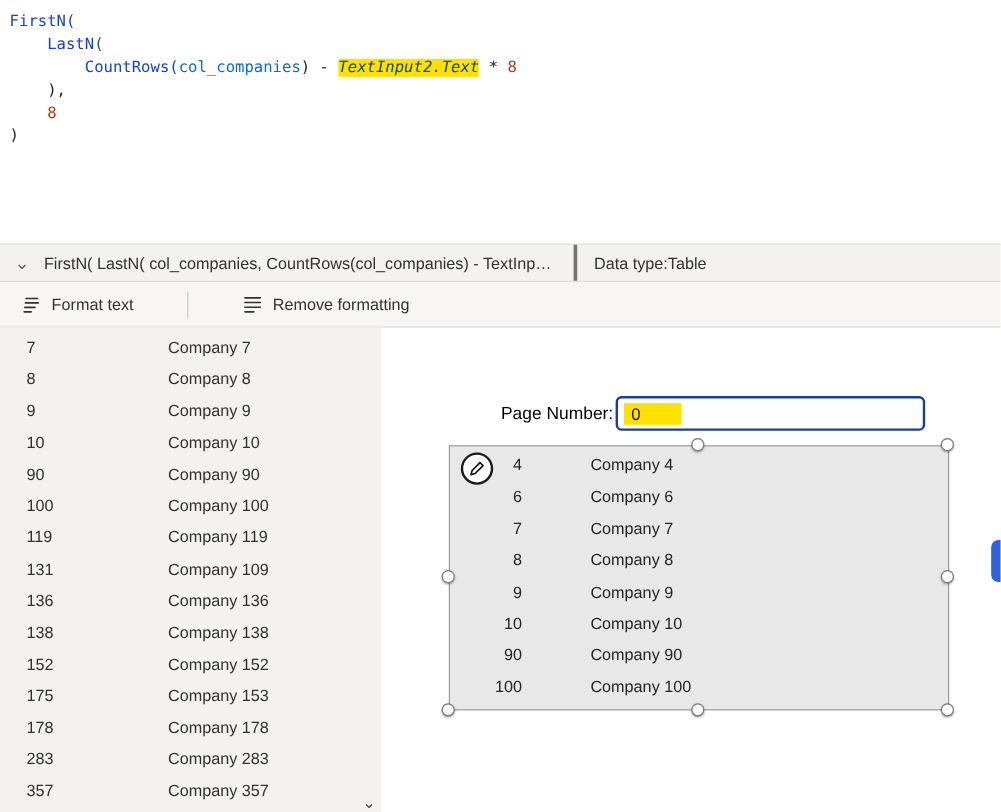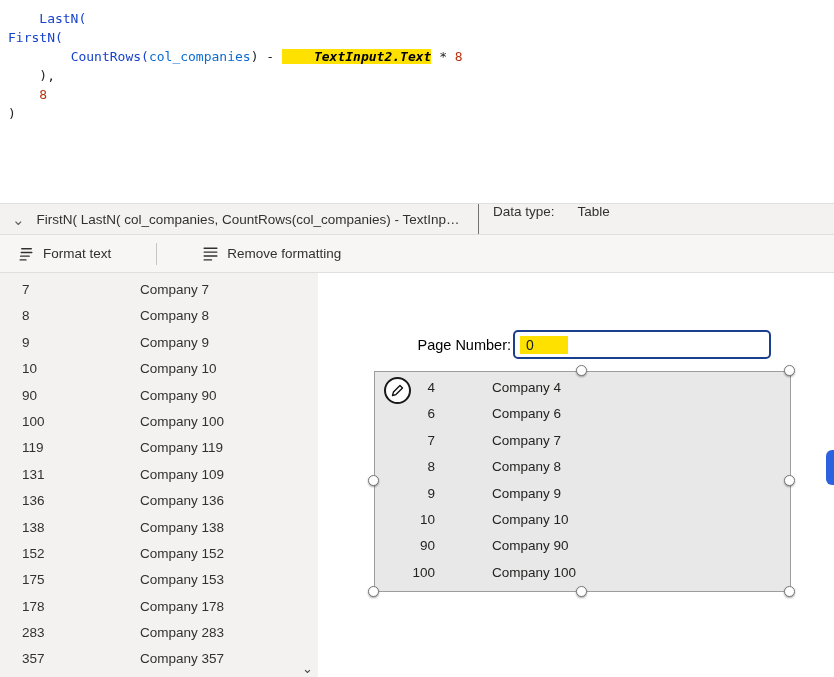--- a/index.html
+++ b/index.html
@@ -7,30 +7,30 @@
   .page { position:relative; width:834px; height:677px; background:#fff; overflow:hidden; }
 
   
   .formula-area { position:absolute; left:0; top:0; width:834px; height:203px; background:#fff;
                   padding:9px 0 0 8px; font-family:"DejaVu Sans Mono", monospace; font-size:13px; }
   .code-line { white-space:pre; line-height:19px; height:19px; }
   .tok-func  { color:#1743cc; }
   .tok-ident { color:#0b6bd0; }
   .tok-plain { color:#242424; }
   .tok-num   { color:#b5320f; }
-  .tok-hl    { background:var(--hl-yellow,#ffe100); color:#000000; font-style:italic; font-weight:700;padding-left:32px; }
+  .tok-hl    { background:var(--hl-yellow,#ffe100); color:#0c4a6e; font-style:italic; font-weight:400; }
 
   
   .summary-bar { position:absolute; top:203px; left:0; width:834px; height:32px; background:#f3f2f1;
                  border-top:1px solid #e1dfdd; border-bottom:1px solid #e1dfdd;
                  display:flex; align-items:center; font-size:13.5px; color:#323130; }
   .chev { margin-left:12px; color:#605e5c; font-size:15px; line-height:1; cursor:pointer; }
   .summary-text { margin-left:12px; white-space:nowrap; }
-  .datatype { position:absolute; left:478px; top:0; height:100%; border-left:1px solid #737373;
-              display:flex; align-items:flex-start; padding-left:14px; gap:23px; }
+  .datatype { position:absolute; left:478px; top:0; height:100%; border-left:3px solid #737373;
+              display:flex; align-items:center; padding-left:14px; gap:0; }
   .datatype .bold { font-weight:normal; }
 
   
   .toolbar { position:absolute; top:235px; left:0; width:834px; height:38px; background:#f7f6f5;
              border-bottom:1px solid #e1dfdd; display:flex; align-items:center; font-size:13.5px; color:#323130;gap:27px; }
   .tb-btn { display:flex; align-items:center; gap:8px; background:none; border:none; font:inherit;
             color:inherit; margin-left:18px; cursor:pointer; }
   .tb-divider { width:1px; height:22px; background:#c8c6c4; margin-left:18px; }
 
   
@@ -66,22 +66,22 @@
   .pill { position:absolute; left:826px; top:450px; width:8px; height:35px;
           background:var(--pill-blue,#2b62e0); border-radius:6px 0 0 6px; cursor:pointer; }
 </style>
 </head>
 <body>
 
 <div class="page">
 
   <div class="formula-area">
     <div class="code">
+        <div class="code-line"><span class="tok-func">FirstN(</span></div>
         <div class="code-line"><span class="tok-plain">    </span><span class="tok-func">LastN(</span></div>
-        <div class="code-line"><span class="tok-func">FirstN(</span></div>
         <div class="code-line"><span class="tok-plain">        </span><span class="tok-func">CountRows(</span><span class="tok-ident">col_companies</span><span class="tok-plain">)</span><span class="tok-plain"> - </span><span class="tok-hl">TextInput2.Text</span><span class="tok-plain"> * </span><span class="tok-num">8</span></div>
         <div class="code-line"><span class="tok-plain">    ),</span></div>
         <div class="code-line"><span class="tok-plain">    </span><span class="tok-num">8</span></div>
         <div class="code-line"><span class="tok-plain">)</span></div>
       </div>
   </div>
 
   <div class="summary-bar">
     <span class="chev">⌄</span>
     <span class="summary-text">FirstN( LastN( col_companies, CountRows(col_companies) - TextInp…</span>

